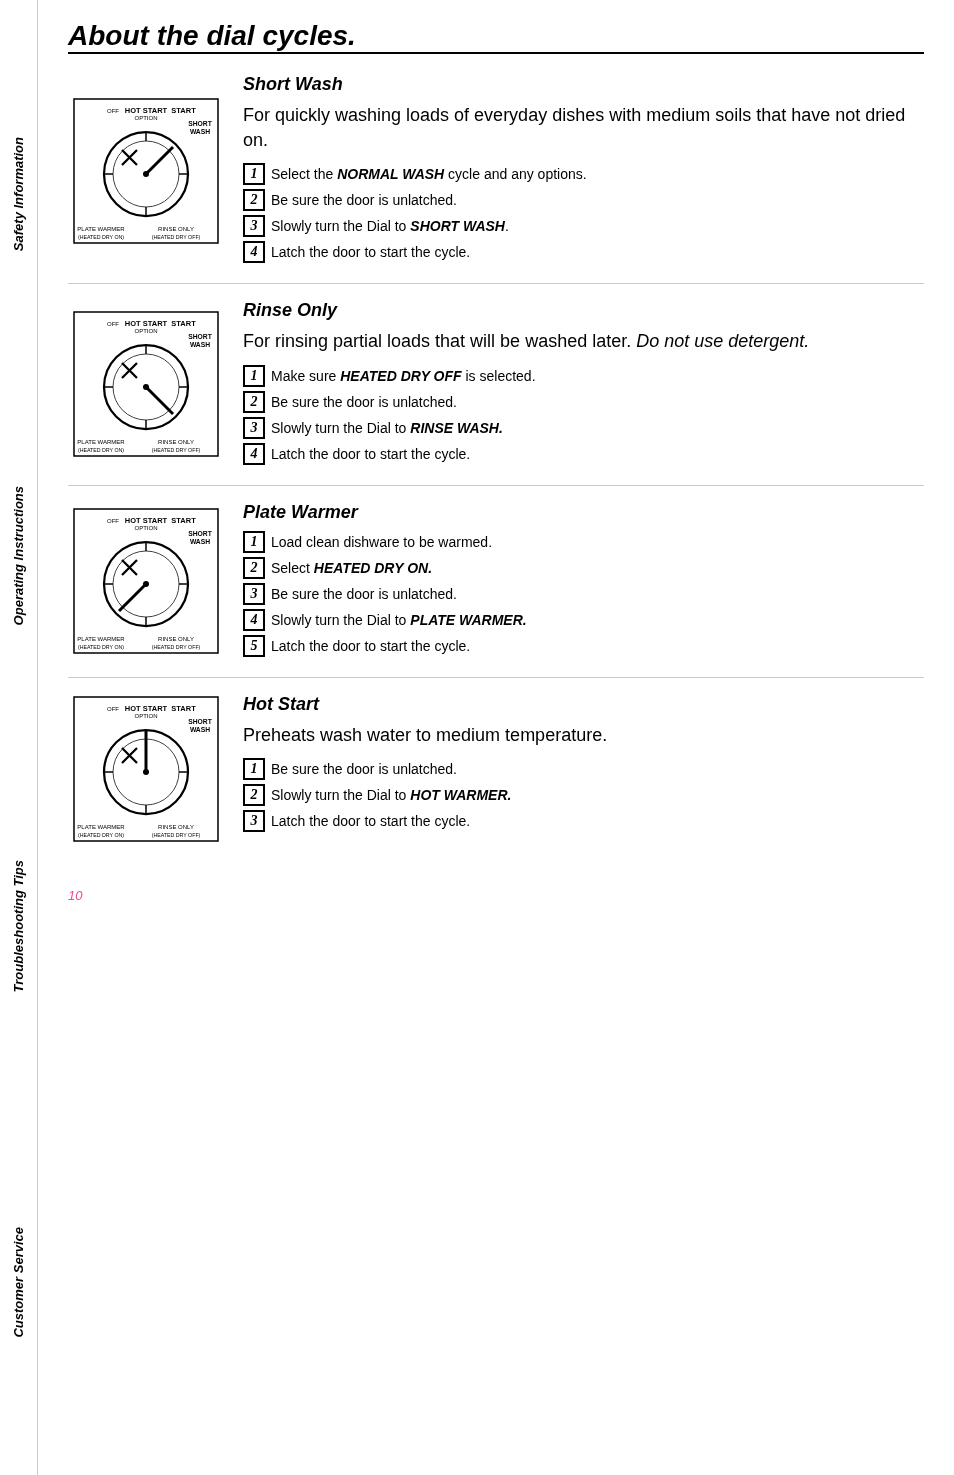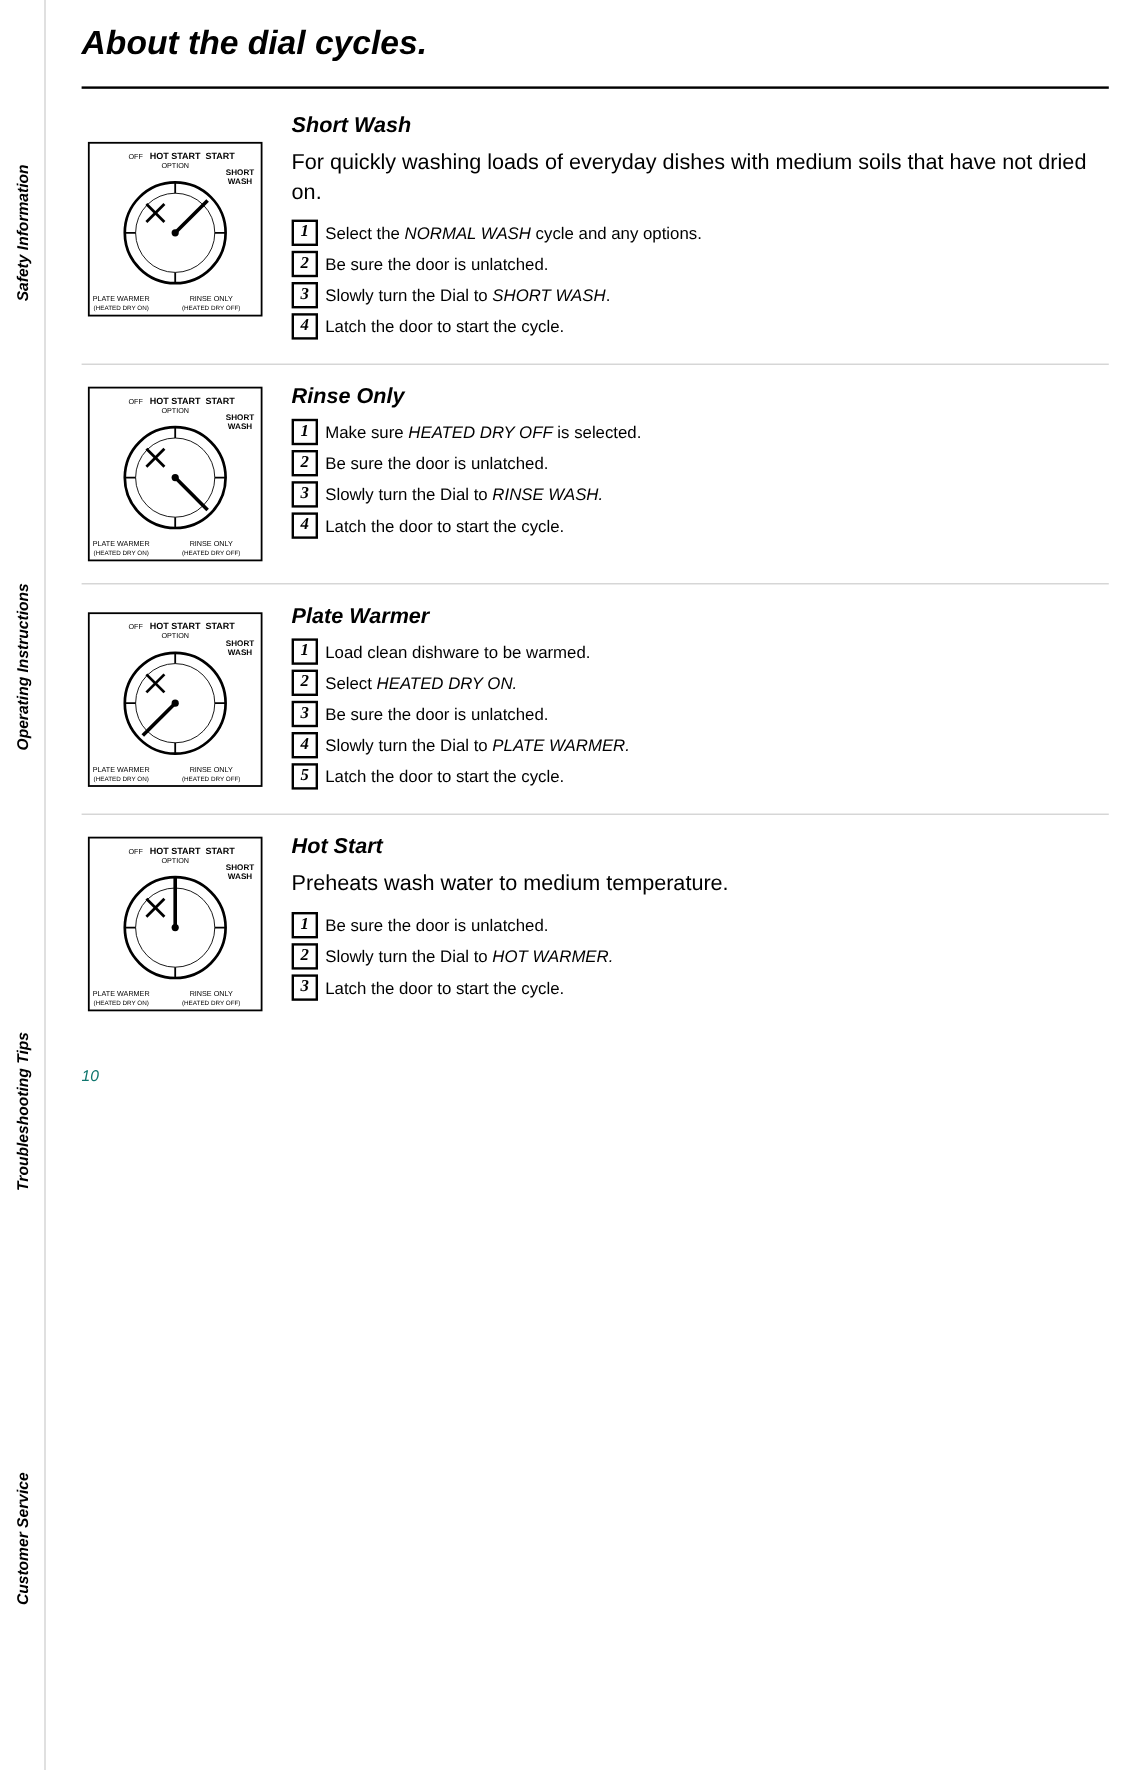--- a/index.html
+++ b/index.html
@@ -44,21 +44,21 @@
       flex: 1;
       padding: 20px 30px 30px 30px;
       overflow-y: auto;
     }
 
     
     .page-title {
       font-size: 28px;
       font-weight: 900;
       font-style: italic;
-      margin-bottom: 20px;
+      margin-bottom: 0;
       color: #000;
     }
     .title-rule {
       border: none;
       border-top: 2px solid #000;
       margin-bottom: 20px;
     }
 
     
     .section {
@@ -127,30 +127,30 @@
     }
 
     .step-text {
       font-size: 14px;
       line-height: 1.4;
       padding-top: 2px;
       color: #000;
     }
 
     .bold-italic {
-      font-weight: 400;
+      font-weight: 700;
       font-style: italic;
     }
 
     
     .page-number {
       margin-top: 28px;
       font-size: 13px;
       font-style: italic;
-      color: #0f766e;
+      color: #ec4899;
     }
   </style>
 </head>
 <body>
 
 <div class="sidebar">
   <div class="sidebar-item">Safety Information</div>
   <div class="sidebar-item active">Operating Instructions</div>
   <div class="sidebar-item">Troubleshooting Tips</div>
   <div class="sidebar-item">Customer Service</div>
@@ -240,20 +240,21 @@
         <line x1="78" y1="52" x2="72" y2="52" stroke="#000" stroke-width="1"></line>
         <line x1="22" y1="52" x2="28" y2="52" stroke="#000" stroke-width="1"></line>
         <line x1="50" y1="80" x2="50" y2="74" stroke="#000" stroke-width="1"></line>
         <circle cx="50" cy="52" r="2" fill="#000"></circle>
         <line x1="34" y1="36" x2="44" y2="46" stroke="#000" stroke-width="1.5"></line>
         <line x1="34" y1="46" x2="44" y2="36" stroke="#000" stroke-width="1.5"></line>
       </svg>
     </div>
     <div class="content">
       <h2 class="section-title">Rinse Only</h2>
+      <p class="section-desc">For rinsing partial loads that will be washed later. <span style="font-style:italic">Do not use detergent.</span></p>
       <div class="step">
         <div class="step-num">1</div>
         <div class="step-text">Make sure <span class="bold-italic">HEATED DRY OFF</span> is selected.</div>
       </div>
       <div class="step">
         <div class="step-num">2</div>
         <div class="step-text">Be sure the door is unlatched.</div>
       </div>
       <div class="step">
         <div class="step-num">3</div>

